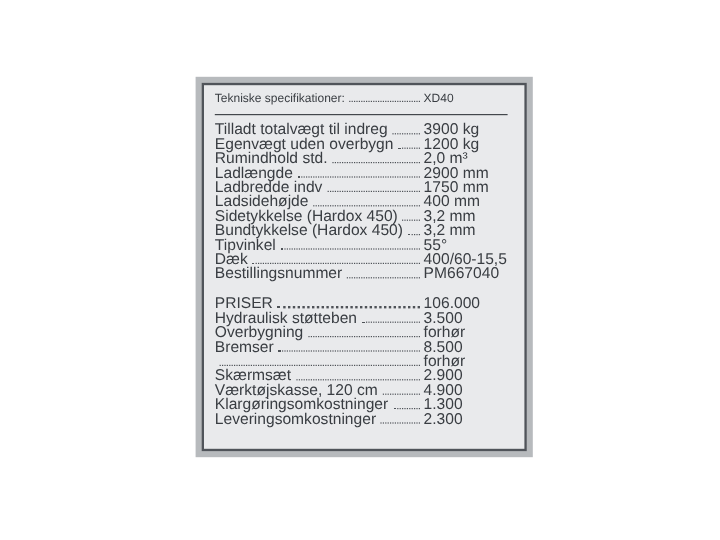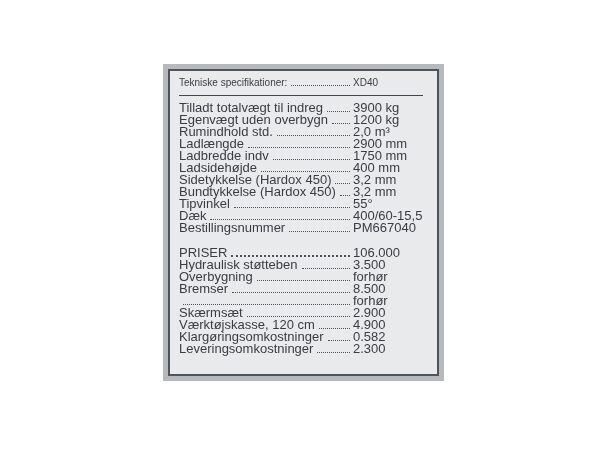--- a/index.html
+++ b/index.html
@@ -170,21 +170,21 @@
         <span class="val">2.900</span>
       </div>
       <div class="row">
         <span class="lbl">Værktøjskasse, 120 cm</span>
         <span class="dots"></span>
         <span class="val">4.900</span>
       </div>
       <div class="row">
         <span class="lbl">Klargøringsomkostninger</span>
         <span class="dots"></span>
-        <span class="val">0.582</span>
+        <span class="val">1.300</span>
       </div>
       <div class="row">
         <span class="lbl">Leveringsomkostninger</span>
         <span class="dots"></span>
         <span class="val">2.300</span>
       </div>
 
     </div>
   </div>
 </div>

